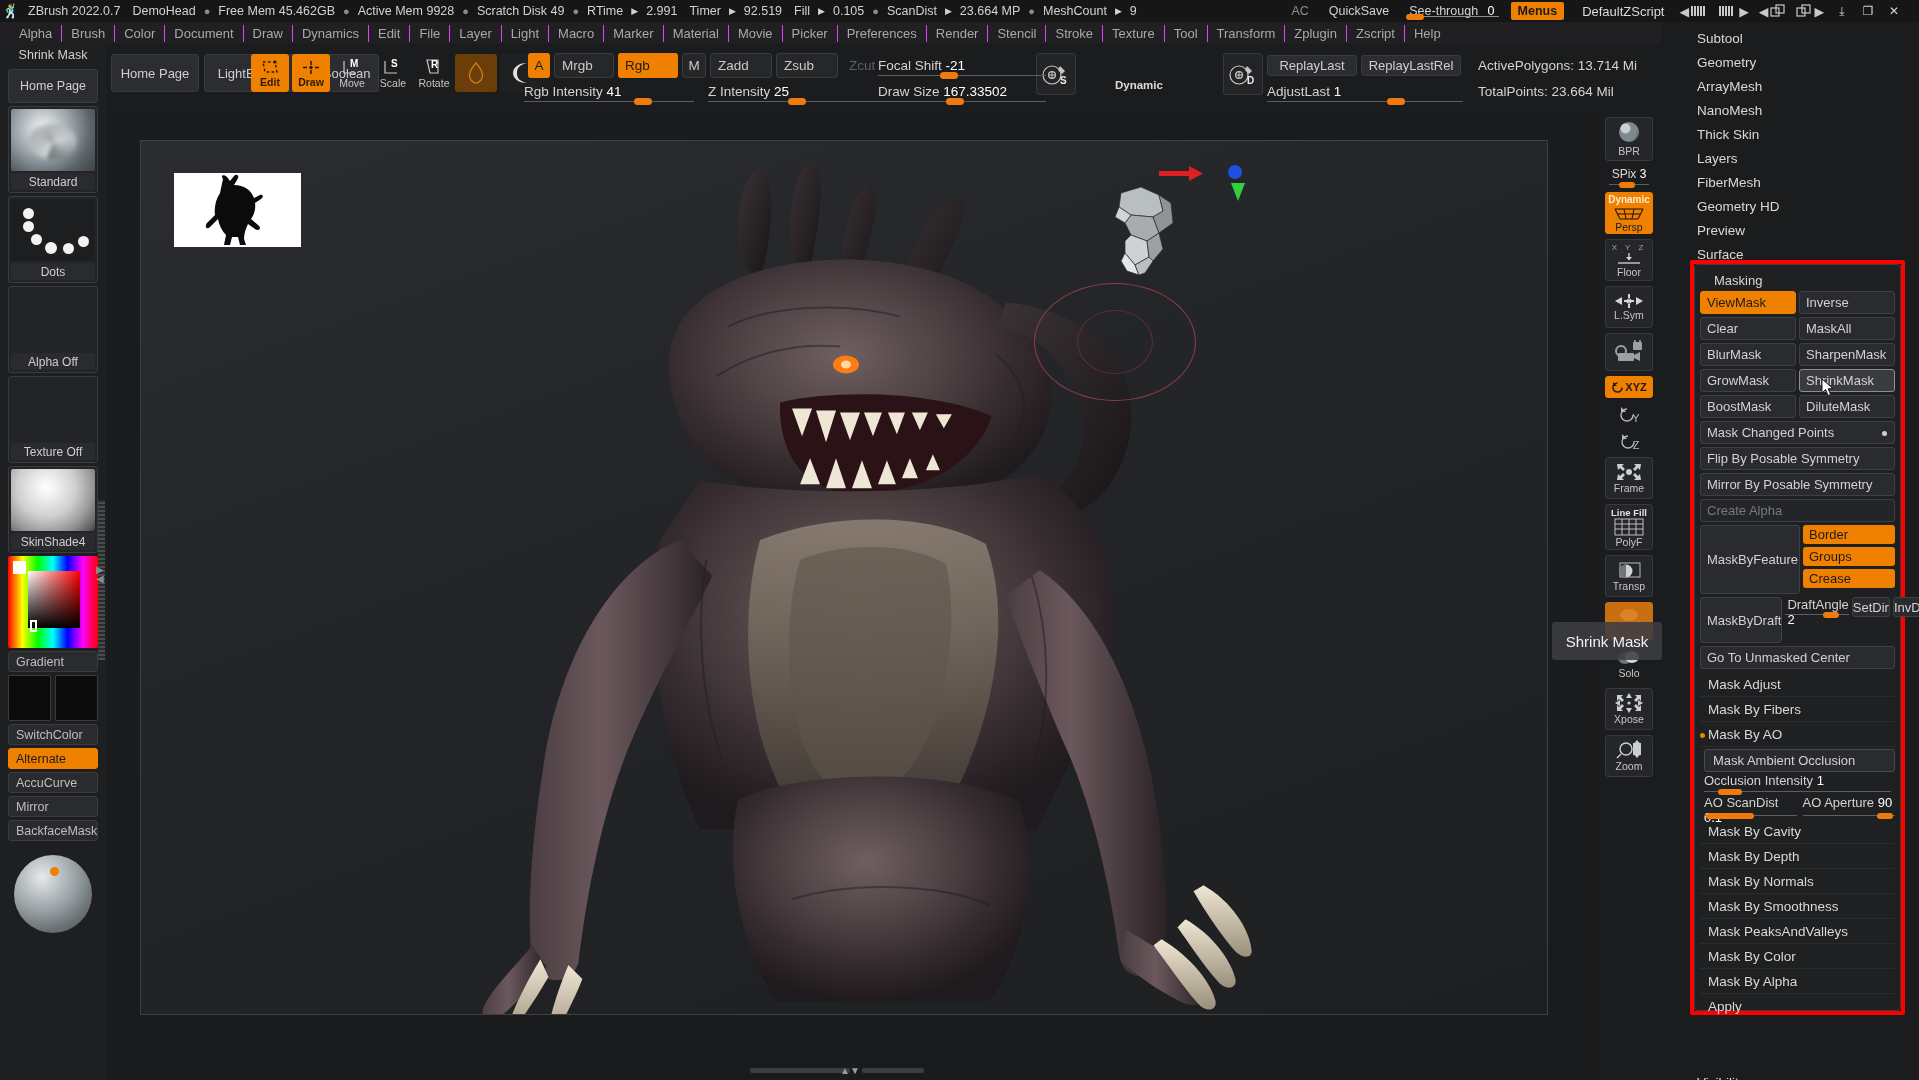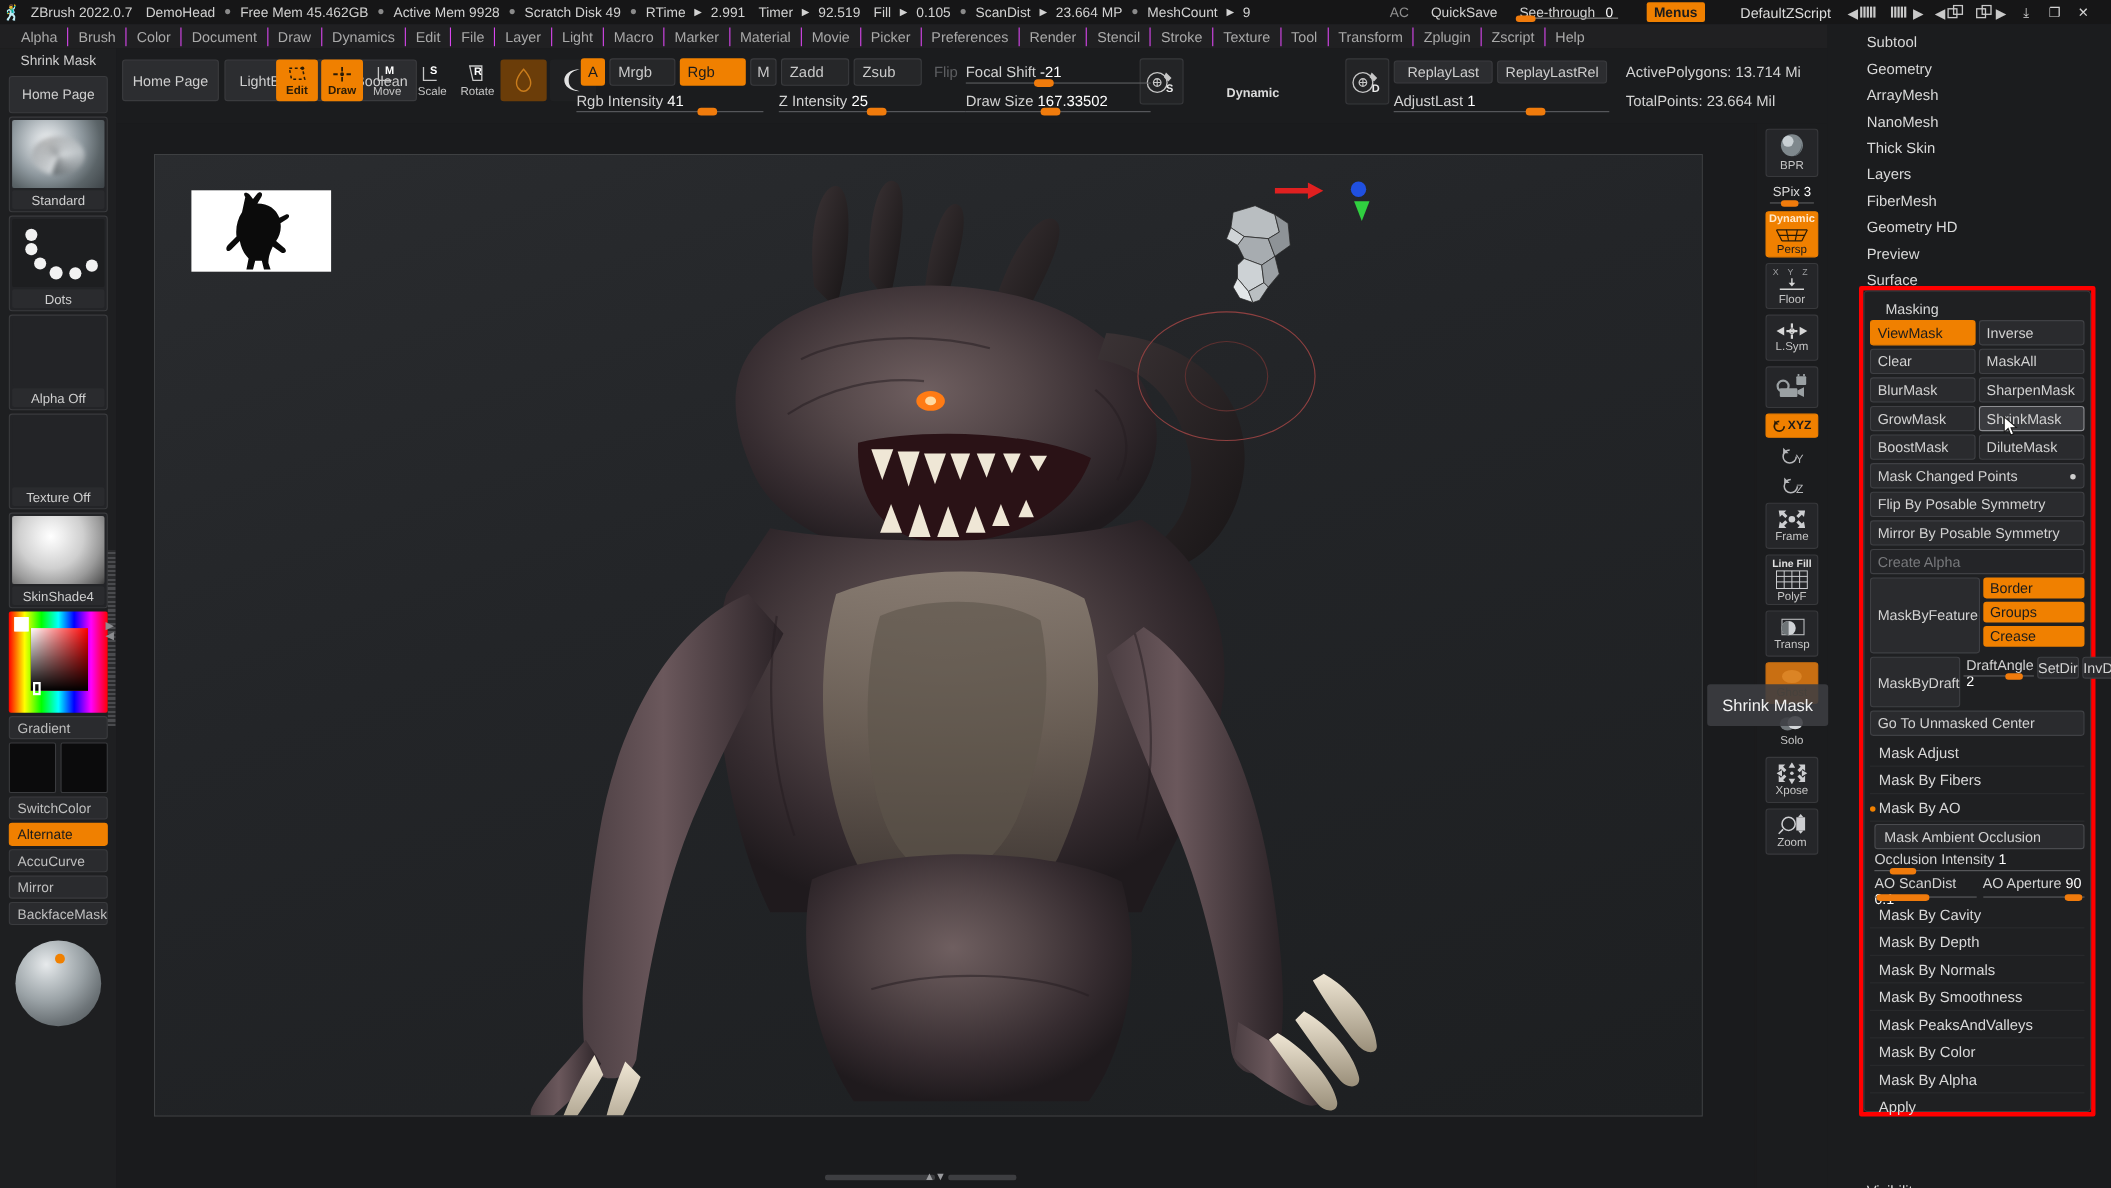--- a/index.html
+++ b/index.html
@@ -21,21 +21,21 @@
   }
   .tb-logo { width:22px; height:22px; display:flex; align-items:center; justify-content:center; color:#e4e4e4; font-size:14px;}
   .tb-item { padding:0 6px; }
   .tb-sep { color:#8a8a8a; padding:0 2px; font-size:11px;}
   .tb-arrow { color:#d2d2d2; font-size:9px; padding:0 2px; }
   .tb-dim { color:#8f8f8f; }
   .tb-right { position:absolute; right:12px; top:0; height:22px; display:flex; align-items:center; }
   .see-through { position:relative; padding:0 8px 0 6px; }
   .see-through .st-track { position:absolute; left:4px; right:4px; bottom:1px; height:1px; background:#8e8e8e; }
   .see-through .st-knob { position:absolute; left:3px; bottom:-2px; width:18px; height:6px; border-radius:3px; background:#f07b0c; }
-  .menus-btn { background:#f08000; color:#1b1b1b; font-weight:bold; padding:2px 7px; font-size:12.5px; border-radius:2px; margin:0 22px;}
+  .menus-btn { background:#f08000; color:#1b1b1b; font-weight:bold; padding:2px 7px; font-size:12.5px; border-radius:2px; margin:0 8px;}
   .zs-name { padding:0 10px; color:#dcdcdc; font-size:13px;}
   .nav-ico { display:inline-flex; align-items:center; gap:2px; padding:0 5px; color:#c9c9c9; }
   .winbtn { width:26px; height:22px; display:flex; align-items:center; justify-content:center; color:#d4d4d4; font-size:12px; }
 
   
   .menubar {
     position:absolute; left:0; top:22px; width:1919px; height:22px;
     background:#202022; display:flex; align-items:center; padding-left:10px;
     font-size:13px;
   }
@@ -409,21 +409,21 @@
           <path d="M19 3 C10 3 5 8 5 13 C5 18 10 23 19 23 C11 21 9 18 9 13 C9 8 11 5 19 3 Z"></path>
         </svg>
     </div>
 
     <div class="modebtn on" style="left:422px; width:22px; justify-content:center;">A</div>
     <div class="modebtn off" style="left:448px; width:60px;">Mrgb</div>
     <div class="modebtn on" style="left:512px; width:60px;">Rgb</div>
     <div class="modebtn off" style="left:576px; width:24px; justify-content:center;">M</div>
     <div class="modebtn off" style="left:604px; width:62px;">Zadd</div>
     <div class="modebtn off" style="left:670px; width:62px;">Zsub</div>
-    <div class="modebtn dis" style="left:736px; width:56px;">Flip</div>
+    <div class="modebtn dis" style="left:736px; width:56px;">Zcut</div>
 
     <div class="slider" style="left:418px; top:40px; width:170px;">
       <span>Rgb Intensity</span>
       <span class="val">41</span>
       <span class="sl-track" style="width:170px"></span>
       <span class="sl-knob" style="left:110px"></span>
     </div>
     <div class="slider" style="left:602px; top:40px; width:170px;">
       <span>Z Intensity</span>
       <span class="val">25</span>

